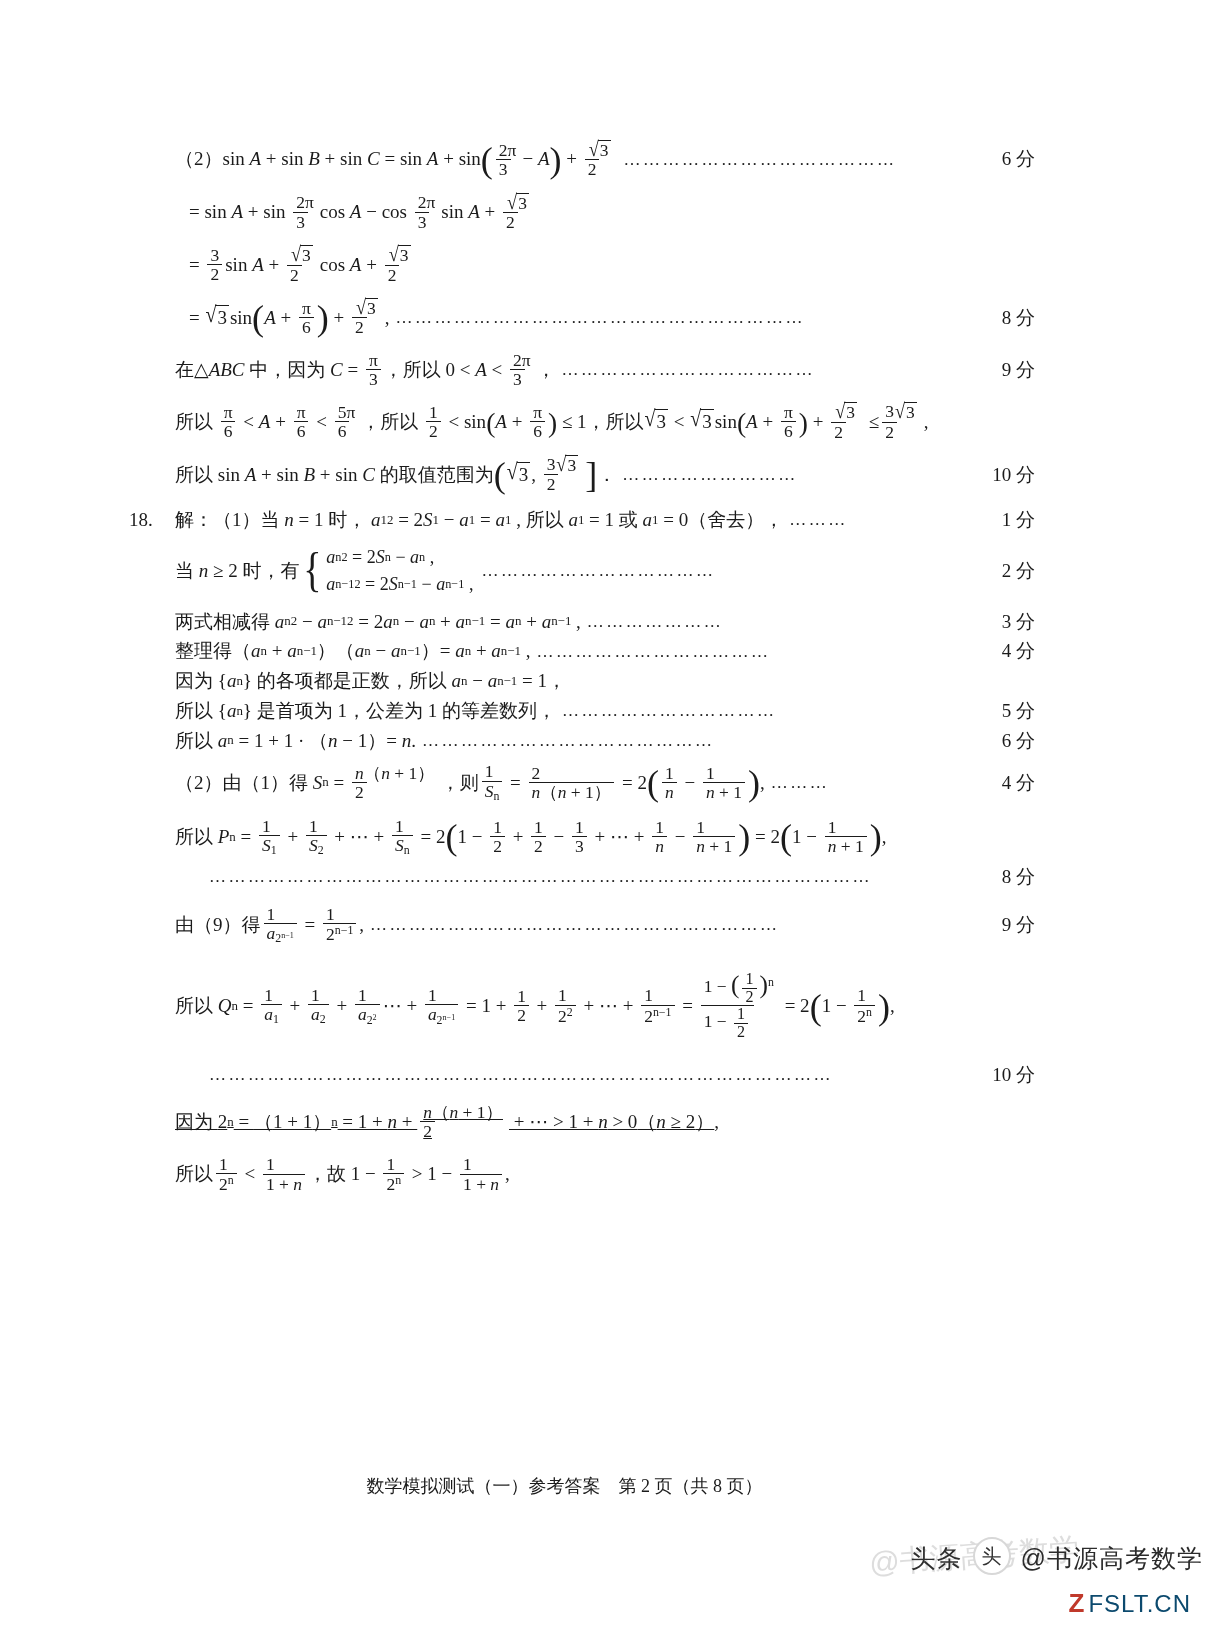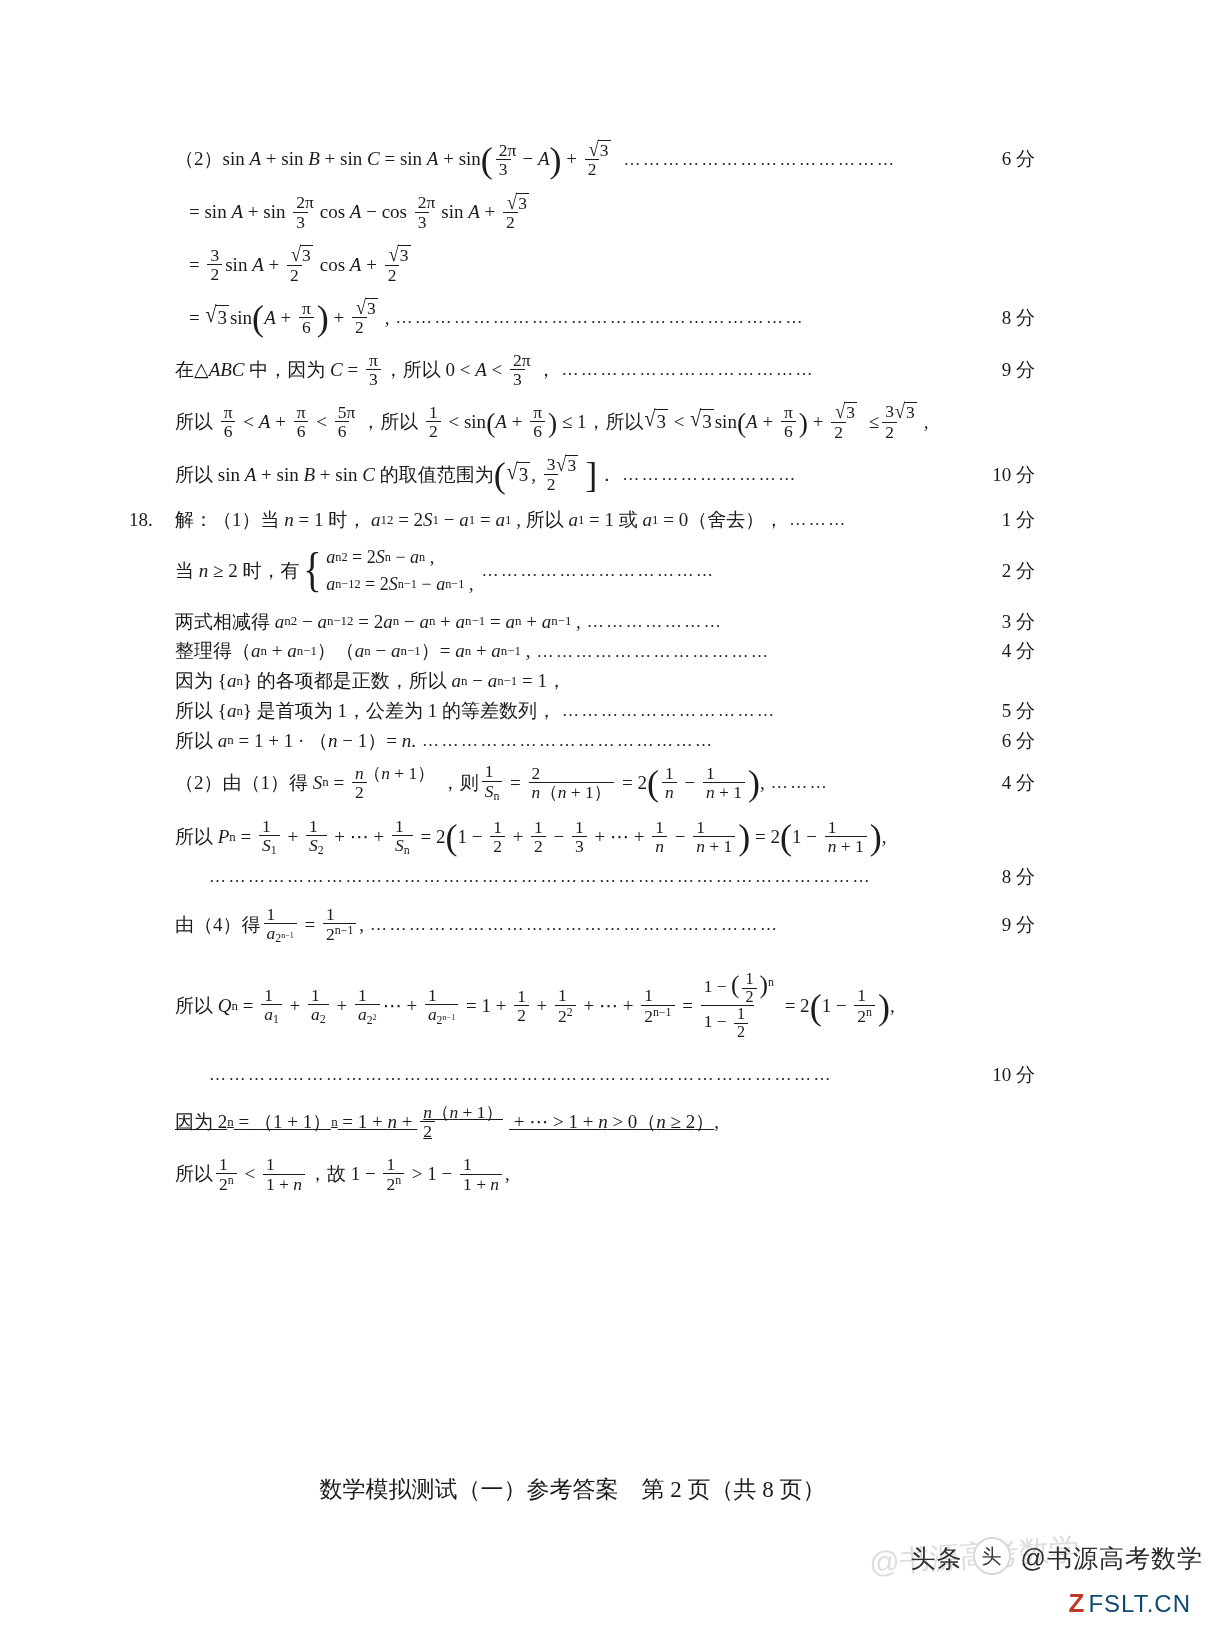--- a/index.html
+++ b/index.html
@@ -118,25 +118,25 @@
     justify-content: center;
     font-size: 0.95em;
     line-height: 1.5;
     padding-left: 2px;
   }
   .brace-sys .rows > div { display: flex; align-items: center; }
 
   
   .footer {
     position: absolute;
-    left: 12px;
+    left: 4px;
     top: 1474px;
     width: 1121px;
     text-align: center;
-    font-size: 23px;
+    font-size: 18px;
   }
 
   
   .wm {
     position: absolute;
     right: 6px;
     bottom: 14px;
     display: flex;
     align-items: flex-end;
     gap: 10px;
@@ -437,21 +437,21 @@
     <div class="line" style="margin-top:8px;">
       <span class="sp"></span>
         <span class="sp"></span>
         <span class="sp"></span>
         <span class="sp"></span>
       <span class="fill">…………………………………………………………………………………………</span>
       <span class="score">8 分</span>
     </div>
 
     <div class="line tall" style="margin-top:16px;">
-      <span class="cjk">由（4）得</span><span class="frac">
+      <span class="cjk">由（9）得</span><span class="frac">
           <span class="num">1</span>
           <span class="den"><span class="it">a</span><sub>2<sup>n−1</sup></sub></span>
         </span>&nbsp;=&nbsp;<span class="frac">
           <span class="num">1</span>
           <span class="den">2<sup>n−1</sup></span>
         </span>,
       <span class="fill">………………………………………………………</span>
       <span class="score">9 分</span>
     </div>
 

